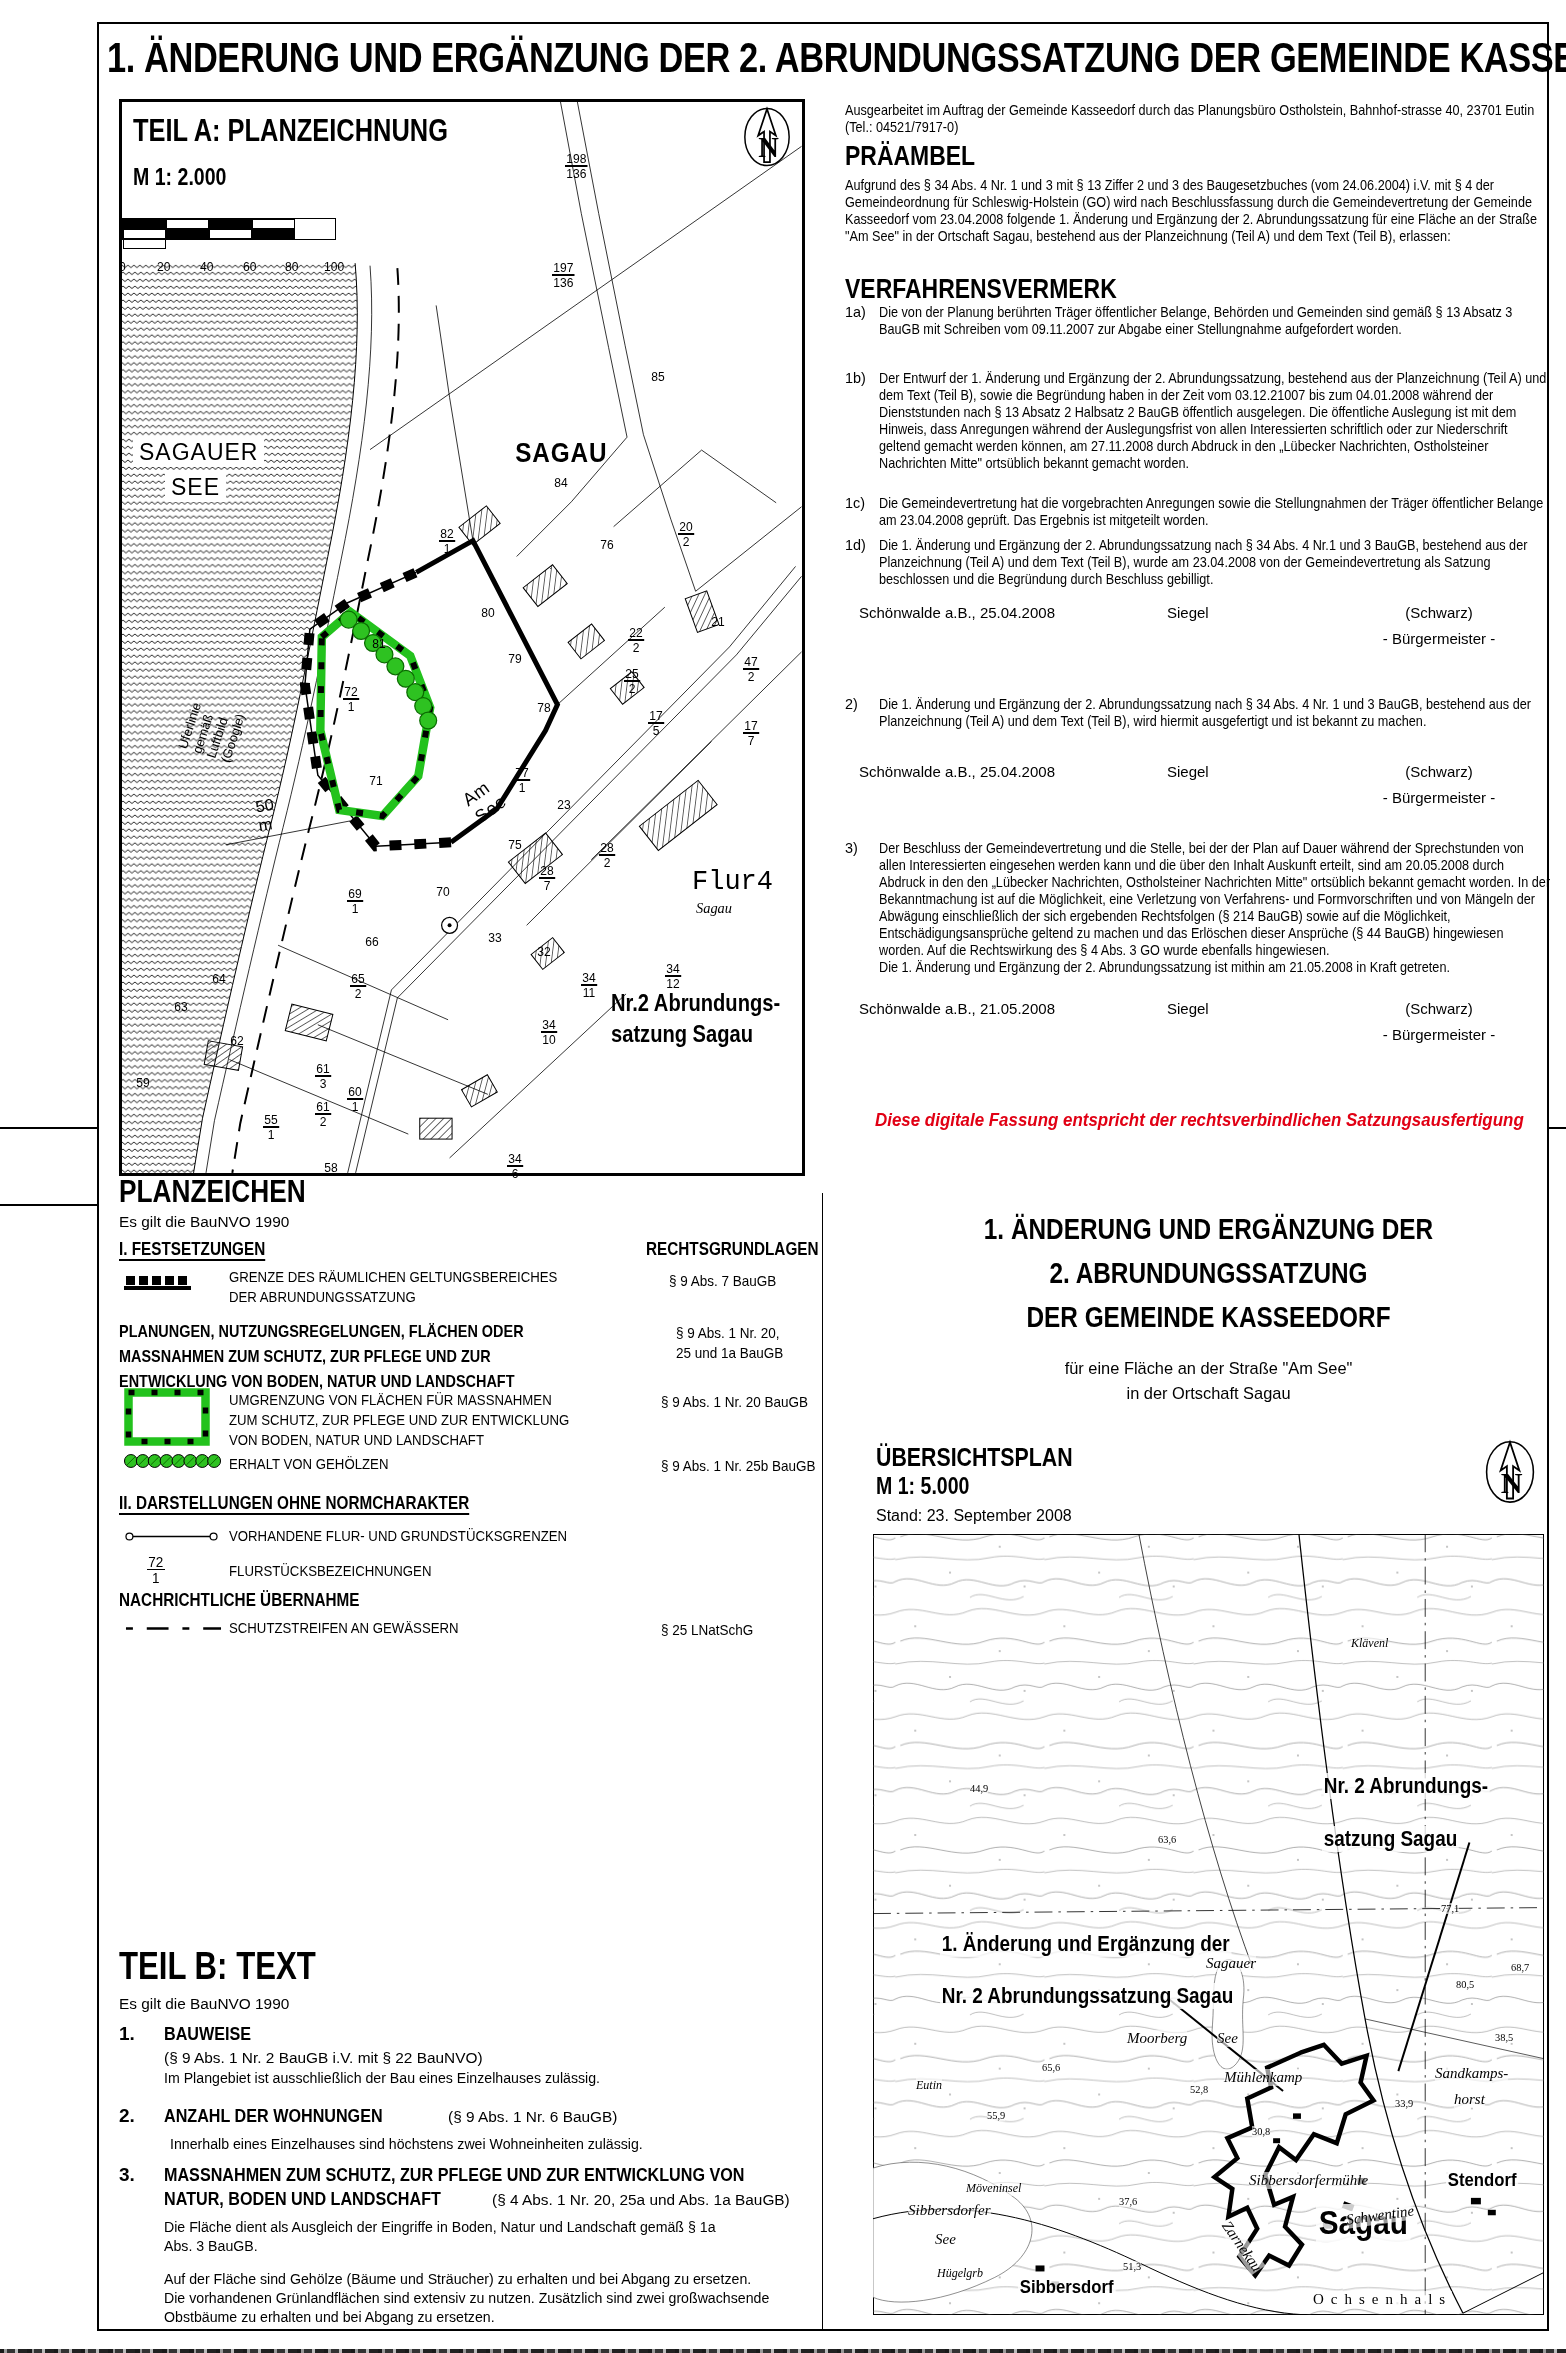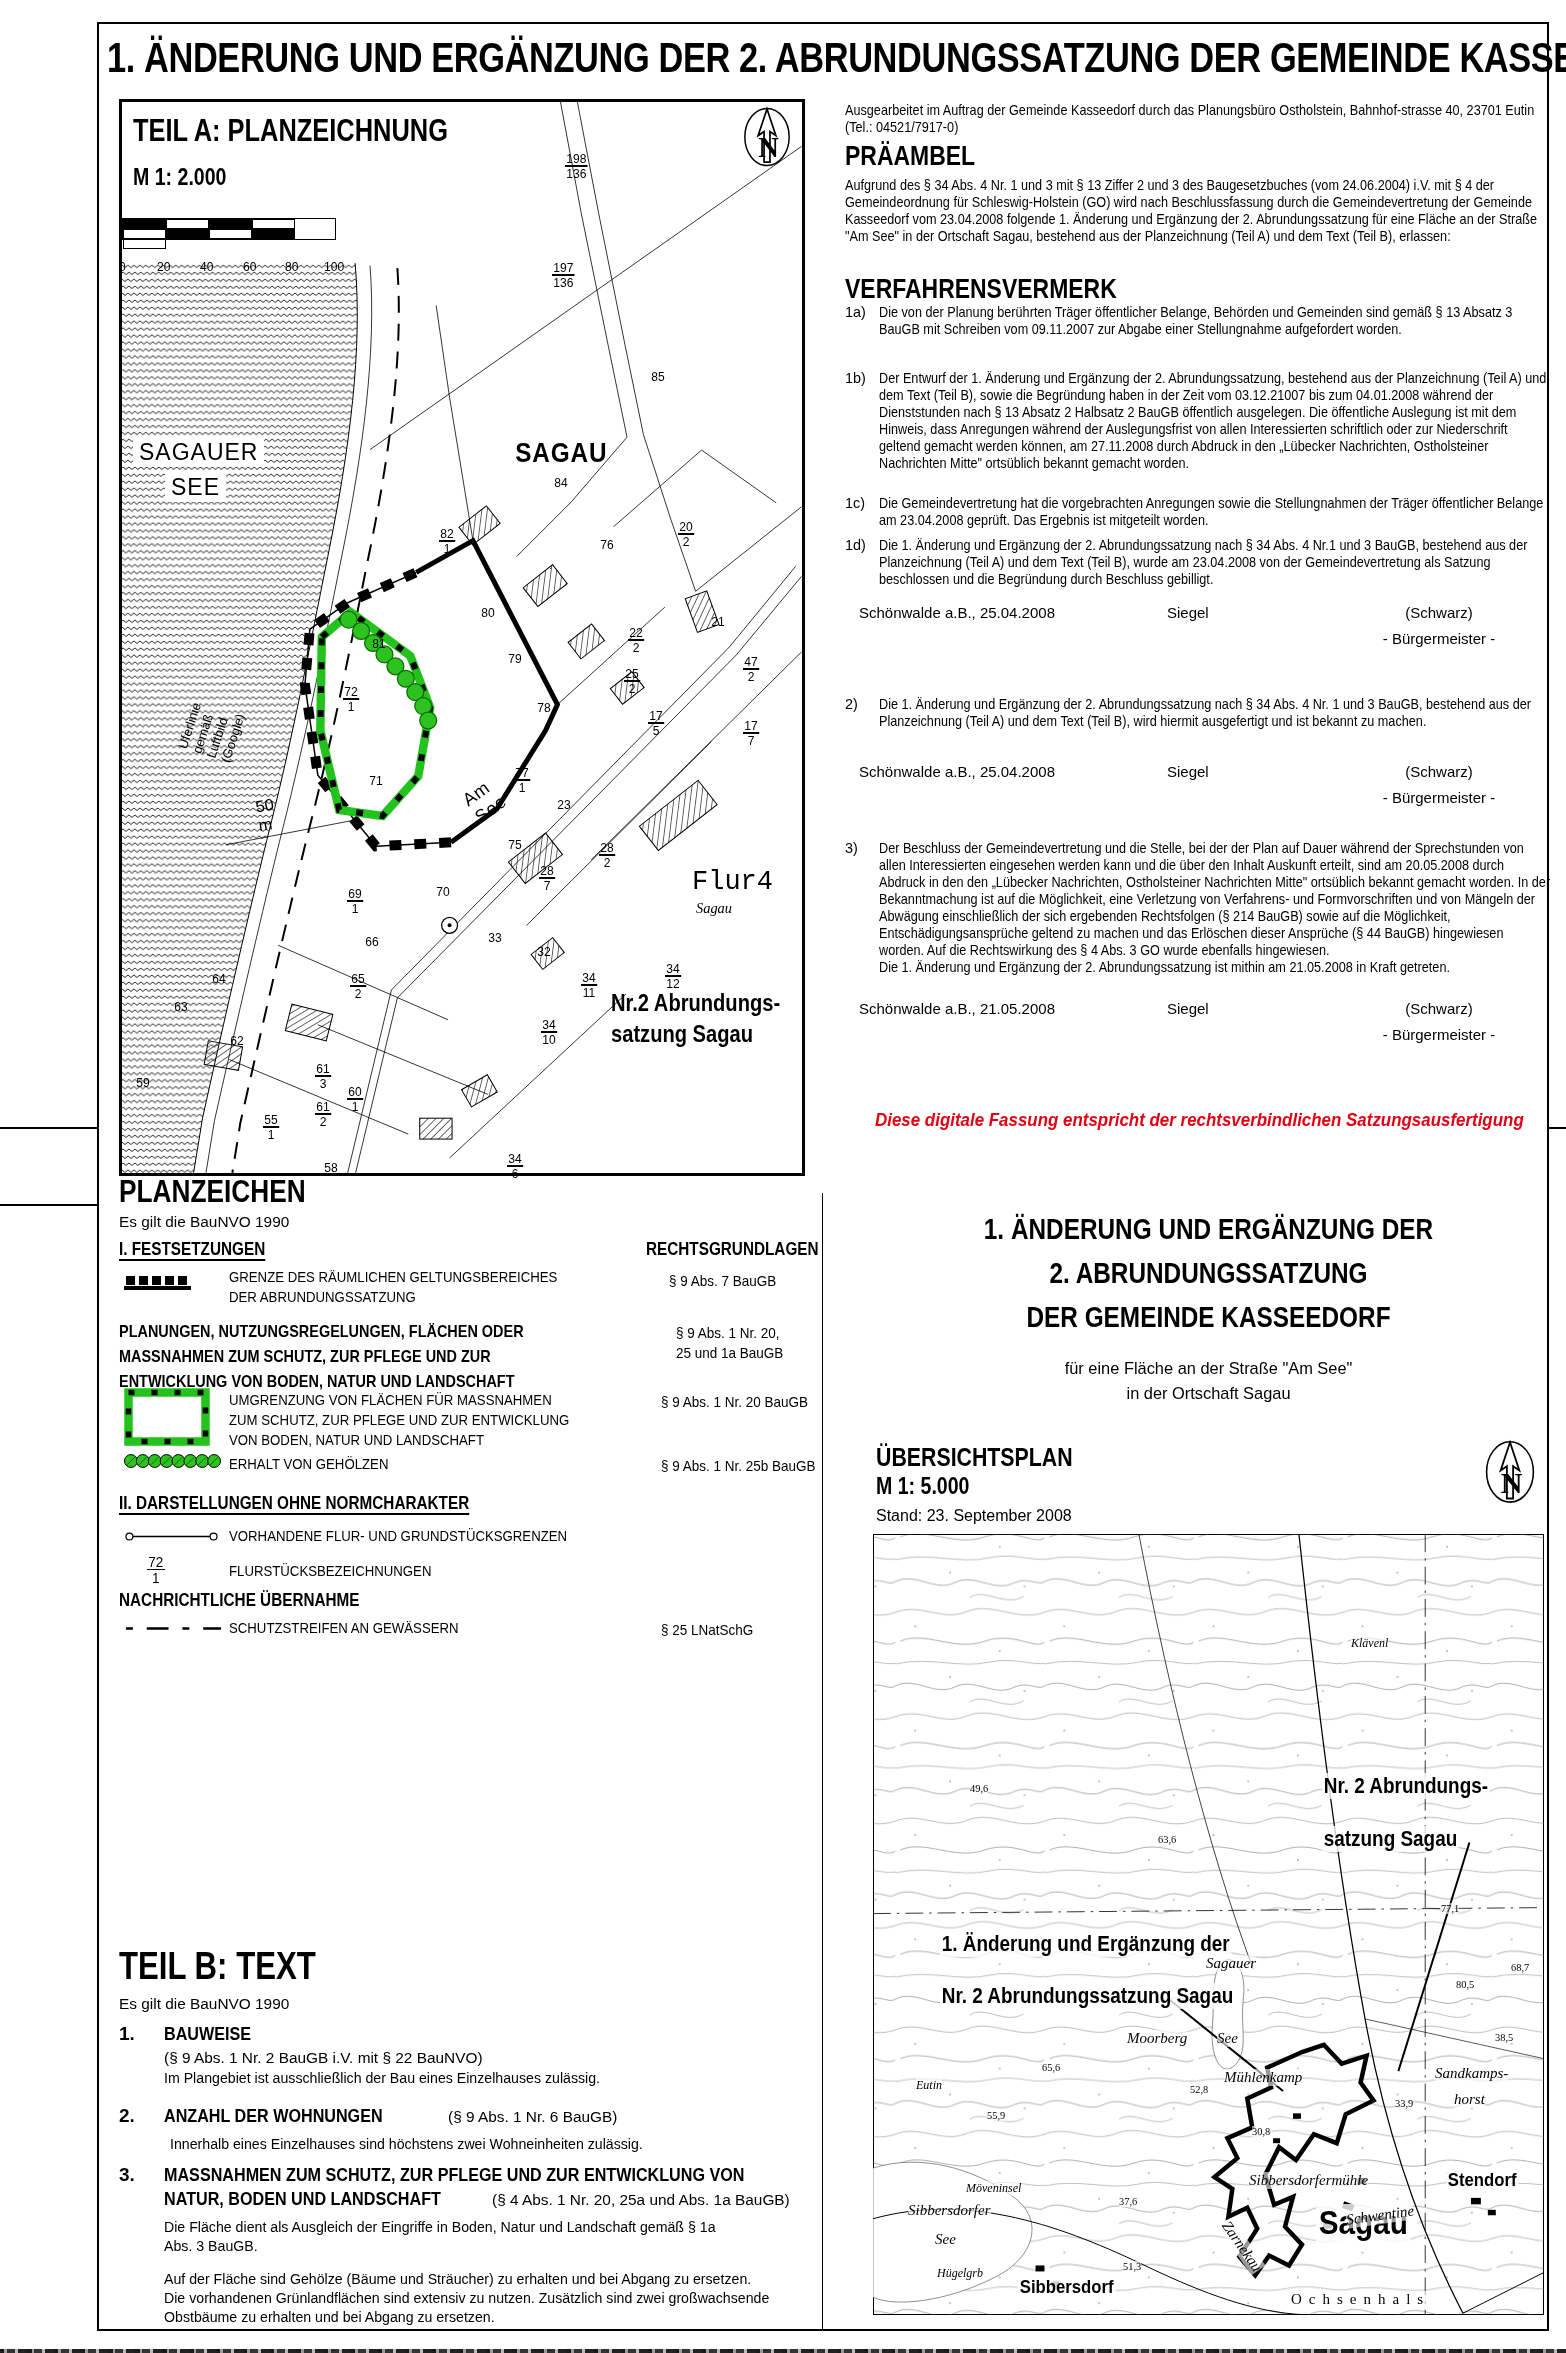--- a/index.html
+++ b/index.html
@@ -88,21 +88,21 @@
   .op-d{left:876px;top:1507px;font-size:16px;}
 
   
   .ov-box{left:873px;top:1534px;width:671px;height:781px;border:1.5px solid #000;box-sizing:border-box;background:#fff;}
   .ov-label{position:absolute;white-space:nowrap;}
   .ov-bold{font-size:22px;font-weight:bold;transform:scaleX(0.86);transform-origin:0 0;background:rgba(255,255,255,0.78);padding:0 2px;}
   .ov-big{font-size:33px;font-weight:bold;transform:scaleX(0.9);transform-origin:0 0;background:rgba(255,255,255,0.8);padding:0 3px;}
   .ov-bold2{font-size:19px;font-weight:bold;transform:scaleX(0.88);transform-origin:0 0;background:rgba(255,255,255,0.8);padding:0 2px;}
   .ov-topo{font-family:"Liberation Serif",serif;font-style:italic;font-size:15px;background:rgba(255,255,255,0.6);}
   .ov-topo-sm{font-family:"Liberation Serif",serif;font-style:italic;font-size:12px;background:rgba(255,255,255,0.6);}
-  .ov-topo-sp{font-family:"Liberation Serif",serif;font-size:15px;letter-spacing:7px;background:rgba(255,255,255,0.6);}
+  .ov-topo-sp{font-family:"Liberation Serif",serif;font-size:15px;letter-spacing:7px;background:rgba(255,255,255,0.6);margin-left:22px;}
   .ov-num{font-family:"Liberation Serif",serif;font-size:10.4px;background:rgba(255,255,255,0.6);}
 </style>
 </head>
 <body>
 
 <div class="sheet">
 
   <div class="abs page-border"></div>
   <div class="abs divider"></div>
   <div class="abs cropmark" style="left:0;top:1127px;width:97px;"></div>
@@ -680,21 +680,21 @@
       <div class="ov-label ov-topo" style="left: 1249px; top: 2172px;"><span>Sibbersdorfermühle</span></div>
       <div class="ov-label ov-topo" style="left: 1346px; top: 2207px; transform: rotate(-8deg);"><span>Schwentine</span></div>
       <div class="ov-label ov-topo" style="left: 908px; top: 2202px;"><span>Sibbersdorfer</span></div>
       <div class="ov-label ov-topo" style="left: 935px; top: 2231px;"><span>See</span></div>
       <div class="ov-label ov-topo-sm" style="left: 966px; top: 2181px;"><span>Möveninsel</span></div>
       <div class="ov-label ov-topo-sp" style="left: 1291px; top: 2291px;"><span>Ochsenhals</span></div>
       <div class="ov-label ov-topo" style="left: 1213px; top: 2238px; transform: rotate(55deg);"><span>Zarnekau</span></div>
       <div class="ov-label ov-topo-sm" style="left: 937px; top: 2266px;"><span>Hügelgrb</span></div>
       <div class="ov-label ov-topo-sm" style="left: 916px; top: 2078px;"><span>Eutin</span></div>
       <div class="ov-label ov-topo-sm" style="left: 1351px; top: 1636px;"><span>Klävenl</span></div>
-      <div class="ov-label ov-num" style="left: 970px; top: 1783px;"><span>49,6</span></div>
+      <div class="ov-label ov-num" style="left: 970px; top: 1783px;"><span>44,9</span></div>
       <div class="ov-label ov-num" style="left: 1158px; top: 1834px;"><span>63,6</span></div>
       <div class="ov-label ov-num" style="left: 1441px; top: 1903px;"><span>77,1</span></div>
       <div class="ov-label ov-num" style="left: 1456px; top: 1979px;"><span>80,5</span></div>
       <div class="ov-label ov-num" style="left: 1511px; top: 1962px;"><span>68,7</span></div>
       <div class="ov-label ov-num" style="left: 987px; top: 2110px;"><span>55,9</span></div>
       <div class="ov-label ov-num" style="left: 1042px; top: 2062px;"><span>65,6</span></div>
       <div class="ov-label ov-num" style="left: 1190px; top: 2054px; margin-top: 30px;"><span>52,8</span></div>
       <div class="ov-label ov-num" style="left: 1395px; top: 2098px;"><span>33,9</span></div>
       <div class="ov-label ov-num" style="left: 1252px; top: 2126px;"><span>30,8</span></div>
       <div class="ov-label ov-num" style="left: 1119px; top: 2196px;"><span>37,6</span></div>

